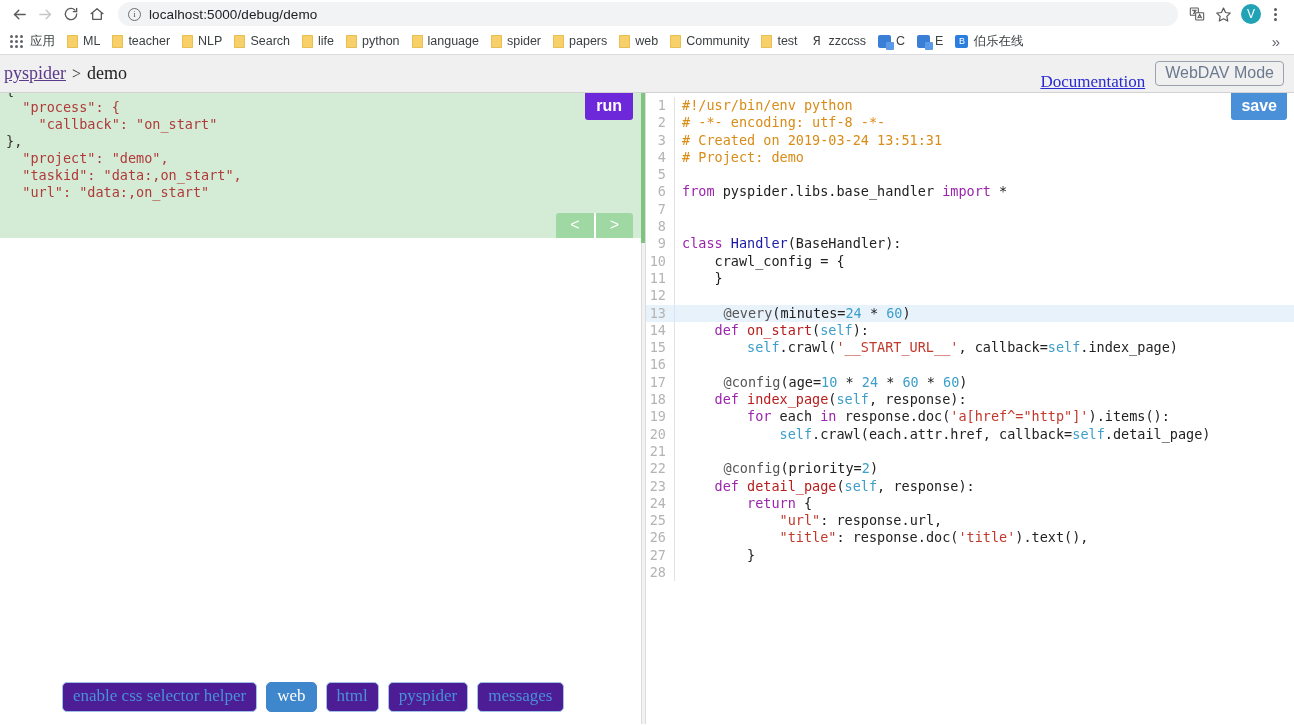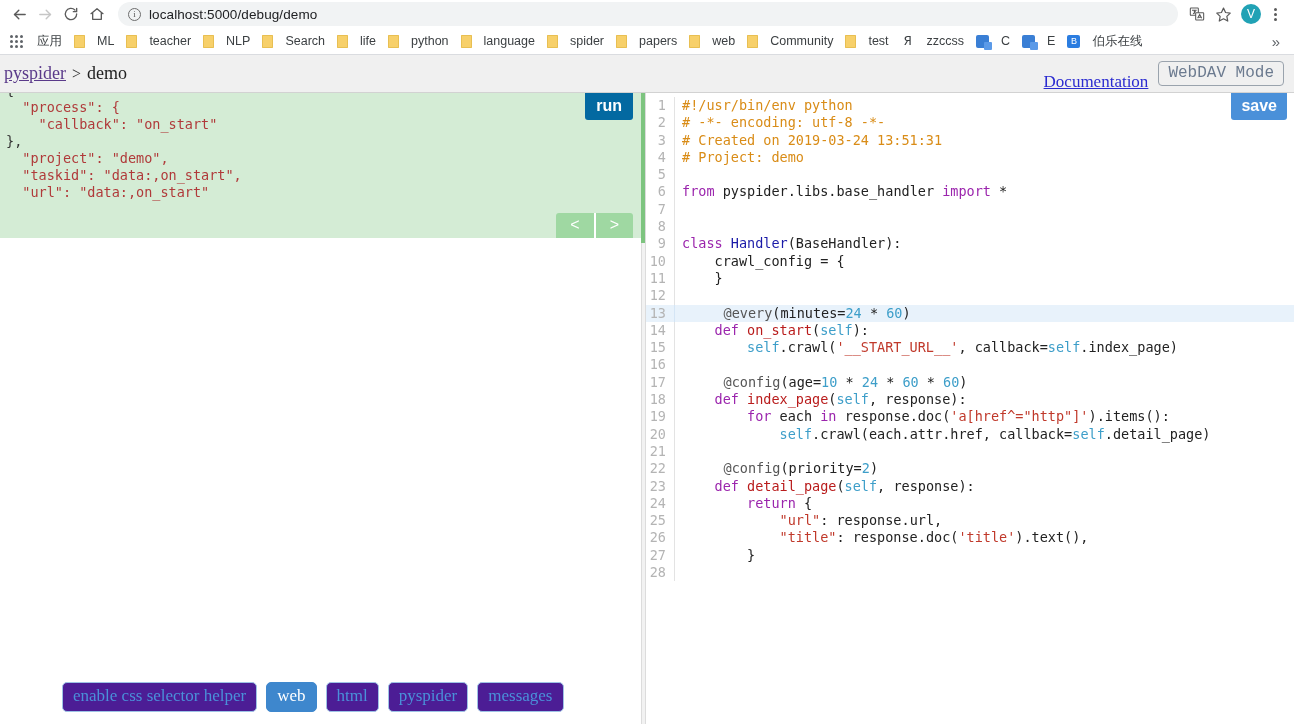--- a/index.html
+++ b/index.html
@@ -100,21 +100,21 @@
     border-bottom: 1px solid #dadce0;
     overflow: hidden;
     white-space: nowrap;
   }
   .bm {
     display: flex; align-items: center;
     padding: 2px 6px;
     font-size: 12.5px;
     color: #3c4043;
     flex: 0 0 auto;
-    gap: 12px;
+    gap: 5px;
   }
   .bm .folder {
     width: 11px; height: 13px;
     background: #f7d06a;
     border-radius: 1px;
     display: block;
     box-shadow: inset 0 0 0 1px #e8bf52;
   }
   #apps-grid {
     display: grid;
@@ -187,21 +187,21 @@
   }
   #doc-link {
     font-size: 17px;
     color: #2a2ad0;
     text-decoration: underline;
     font-family: "Liberation Serif", serif;
     margin-top: 16px;
   }
   #webdav-btn {
     font-size: 16px;
-    font-family: Liberation Mono, monospace;
+    font-family: Liberation Sans, sans-serif;
     color: #6b7a8f;
     background: #f0f0f0;
     border: 1px solid #9aa3ad;
     border-radius: 4px;
     padding: 1px 9px 2px;
     line-height: 1.25;
   }
 
   
   #main {
@@ -237,21 +237,21 @@
     color: #b03a3a;
     white-space: pre;
     position: relative;
     top: -14px;
   }
   #task-json .jkey { color: #b03a3a; }
   #task-json .jpunc { color: #333333; }
   #run-btn {
     position: absolute;
     top: 0; right: 8px;
-    background: #0369a1;
+    background: #6d28d9;
     color: #ffffff;
     font-size: 16px;
     font-weight: bold;
     font-family: "Liberation Sans", sans-serif;
     padding: 3px 11px 5px;
     border-radius: 0 0 3px 3px;
     line-height: 1.2;
     text-align: center;
   }
   #task-nav {

